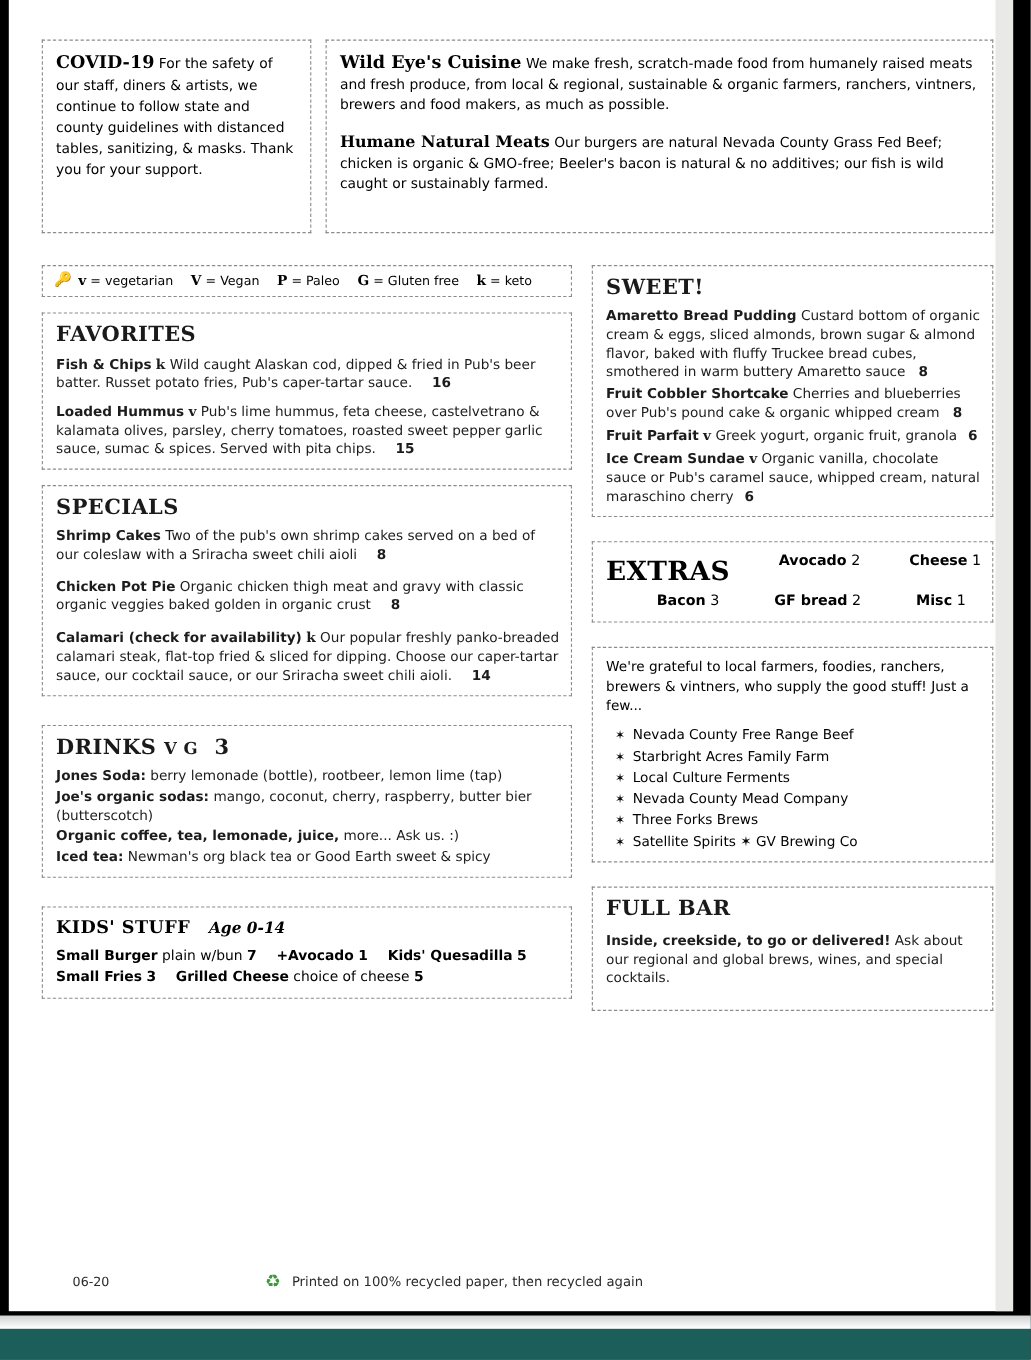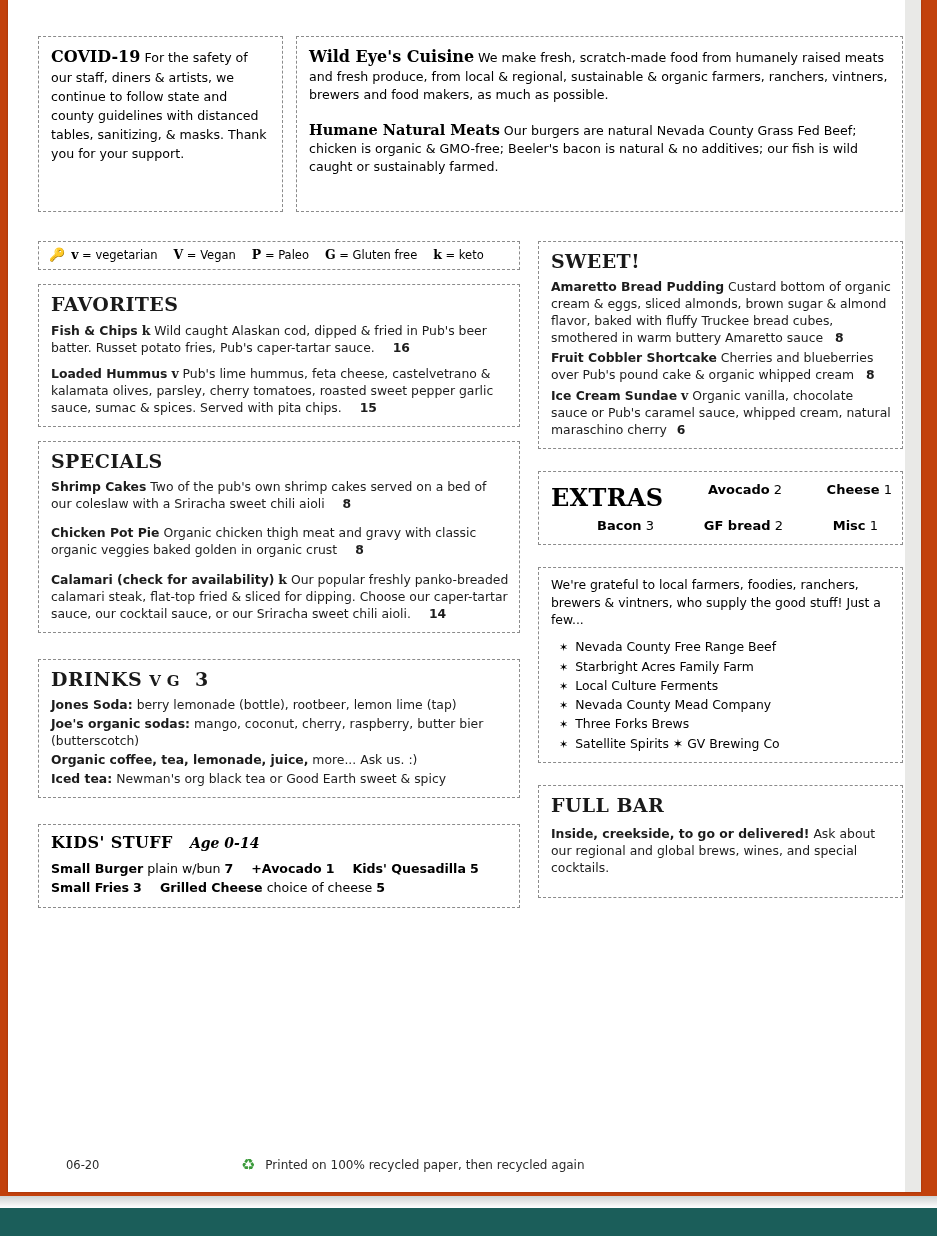--- a/index.html
+++ b/index.html
@@ -13,21 +13,21 @@
     position: relative;
     font-family: "DejaVu Sans", sans-serif;
     overflow: hidden;
   }
   
   #page {
     position: absolute;
     left: 0; top: 0;
     width: 937px;
     height: 1236px;
-    background: #c2410c;
+    background: #000000;
   }
   #sheet {
     position: absolute;
     left: 8px;
     top: 0px;
     width: 913px;
     height: 1192px;
     background: #ffffff;
     box-shadow: 0 0 2px rgba(0,0,0,.25);
   }
@@ -344,20 +344,26 @@
           <div class="item" style="margin-bottom:3px">
             <b>Amaretto Bread Pudding</b>
             <span class="desc">Custard bottom of organic cream &amp; eggs, sliced almonds, brown sugar &amp; almond flavor, baked with fluffy Truckee bread cubes, smothered in warm buttery Amaretto sauce</span>
             <span class="price" style="margin-left:8px">8</span>
           </div>
           <div class="item" style="margin-bottom:3px">
             <b>Fruit Cobbler Shortcake</b>
             <span class="desc">Cherries and blueberries over Pub's pound cake &amp; organic whipped cream</span>
             <span class="price" style="margin-left:8px">8</span>
           </div>
+          <div class="item" style="margin-bottom:3px">
+            <b>Fruit Parfait</b>
+            <span class="mark">v</span>
+            <span class="desc">Greek yogurt, organic fruit, granola</span>
+            <span class="price" style="margin-left:6px">6</span>
+          </div>
           <div class="item">
             <b>Ice Cream Sundae</b>
             <span class="mark">v</span>
             <span class="desc">Organic vanilla, chocolate sauce or Pub's caramel sauce, whipped cream, natural maraschino cherry</span>
             <span class="price" style="margin-left:6px">6</span>
           </div>
         </div>
 
         <div style="height:22px"></div>
 

